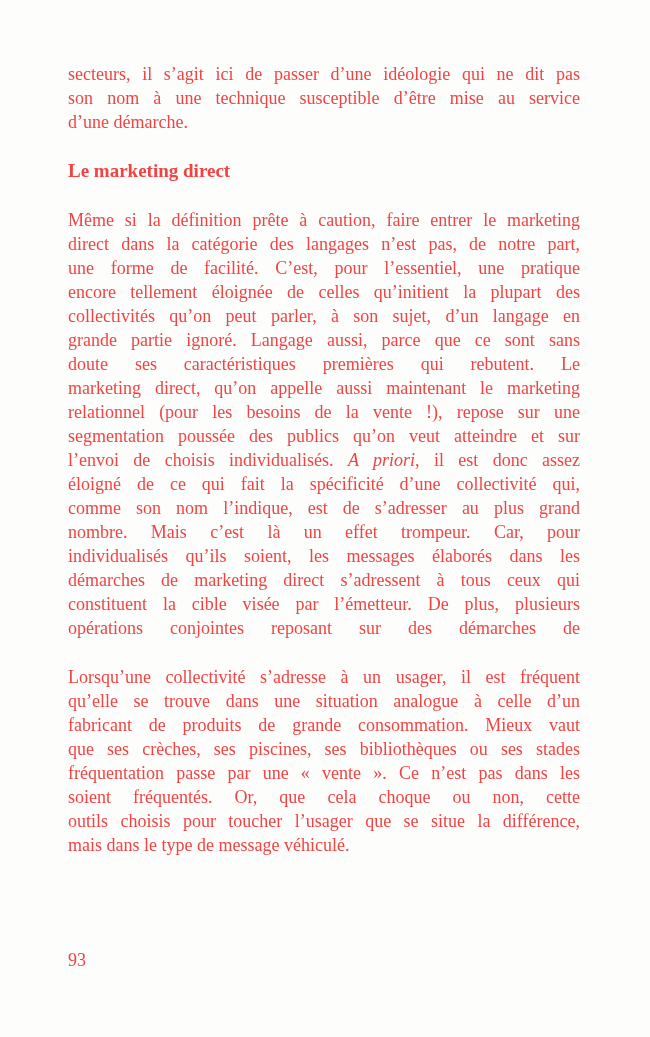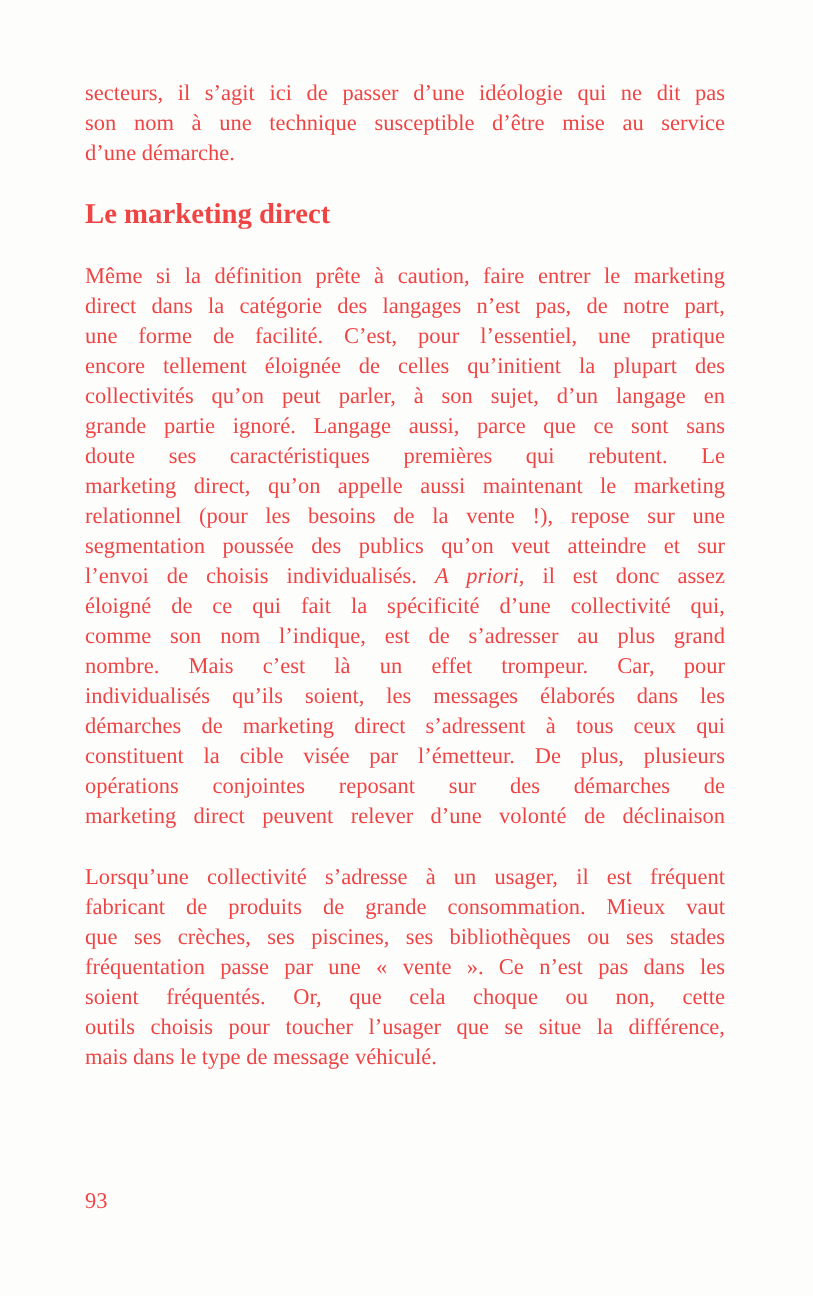--- a/index.html
+++ b/index.html
@@ -26,21 +26,21 @@
     top: 62px;
     width: 512px;
     font-size: 18px;
     line-height: 24px;
   }
   .block + .block {
     margin-top: 25px;
   }
   .block.heading {
     font-weight: bold;
-    font-size: 23px;
+    font-size: 19px;
   }
   .line {
     height: 24px;
     overflow: hidden;
     text-align: justify;
     text-align-last: justify;
     white-space: normal;
   }
   .line.last {
     text-align-last: left;
@@ -83,24 +83,24 @@
         <div class="line"><span>relationnel (pour les besoins de la vente !), repose sur une</span></div>
         <div class="line"><span>segmentation poussée des publics qu’on veut atteindre et sur</span></div>
         <div class="line"><span>l’envoi de choisis individualisés. </span><span class="italic">A priori</span><span>, il est donc assez</span></div>
         <div class="line"><span>éloigné de ce qui fait la spécificité d’une collectivité qui,</span></div>
         <div class="line"><span>comme son nom l’indique, est de s’adresser au plus grand</span></div>
         <div class="line"><span>nombre. Mais c’est là un effet trompeur. Car, pour</span></div>
         <div class="line"><span>individualisés qu’ils soient, les messages élaborés dans les</span></div>
         <div class="line"><span>démarches de marketing direct s’adressent à tous ceux qui</span></div>
         <div class="line"><span>constituent la cible visée par l’émetteur. De plus, plusieurs</span></div>
         <div class="line"><span>opérations conjointes reposant sur des démarches de</span></div>
-        <div class="line"><span>marketing direct peuvent relever d’une volonté de déclinaison</span></div>
       </div>
       <div class="block paragraph">
         <div class="line"><span>Lorsqu’une collectivité s’adresse à un usager, il est fréquent</span></div>
+        <div class="line"><span>qu’elle se trouve dans une situation analogue à celle d’un</span></div>
         <div class="line"><span>fabricant de produits de grande consommation. Mieux vaut</span></div>
         <div class="line"><span>que ses crèches, ses piscines, ses bibliothèques ou ses stades</span></div>
         <div class="line"><span>fréquentation passe par une « vente ». Ce n’est pas dans les</span></div>
         <div class="line"><span>soient fréquentés. Or, que cela choque ou non, cette</span></div>
         <div class="line"><span>outils choisis pour toucher l’usager que se situe la différence,</span></div>
         <div class="line last"><span>mais dans le type de message véhiculé.</span></div>
       </div>
     </div>
   <div class="page-number">93</div>
 </div>

